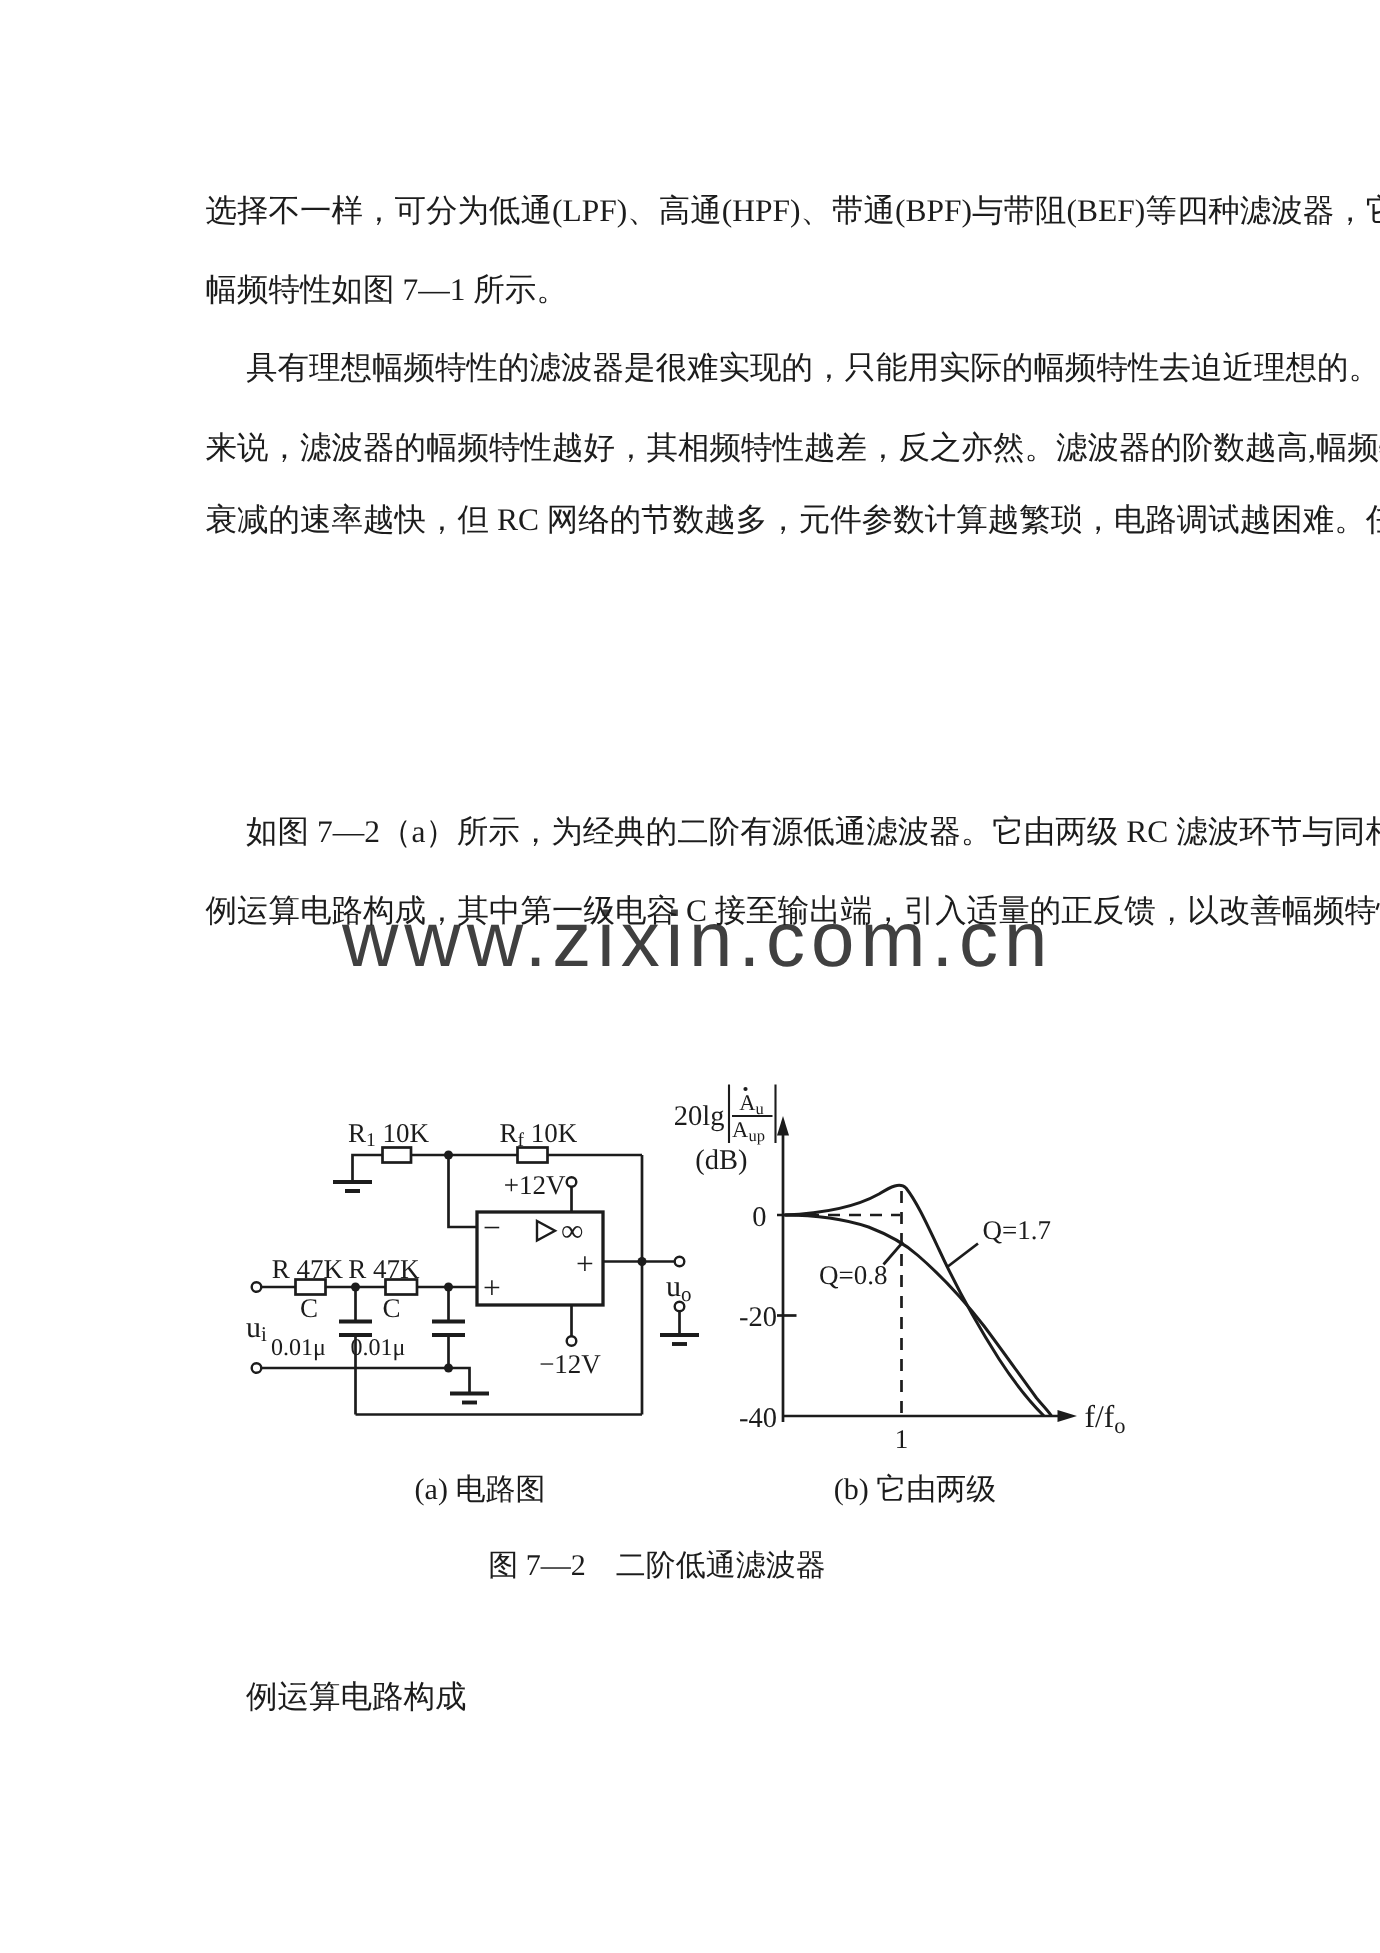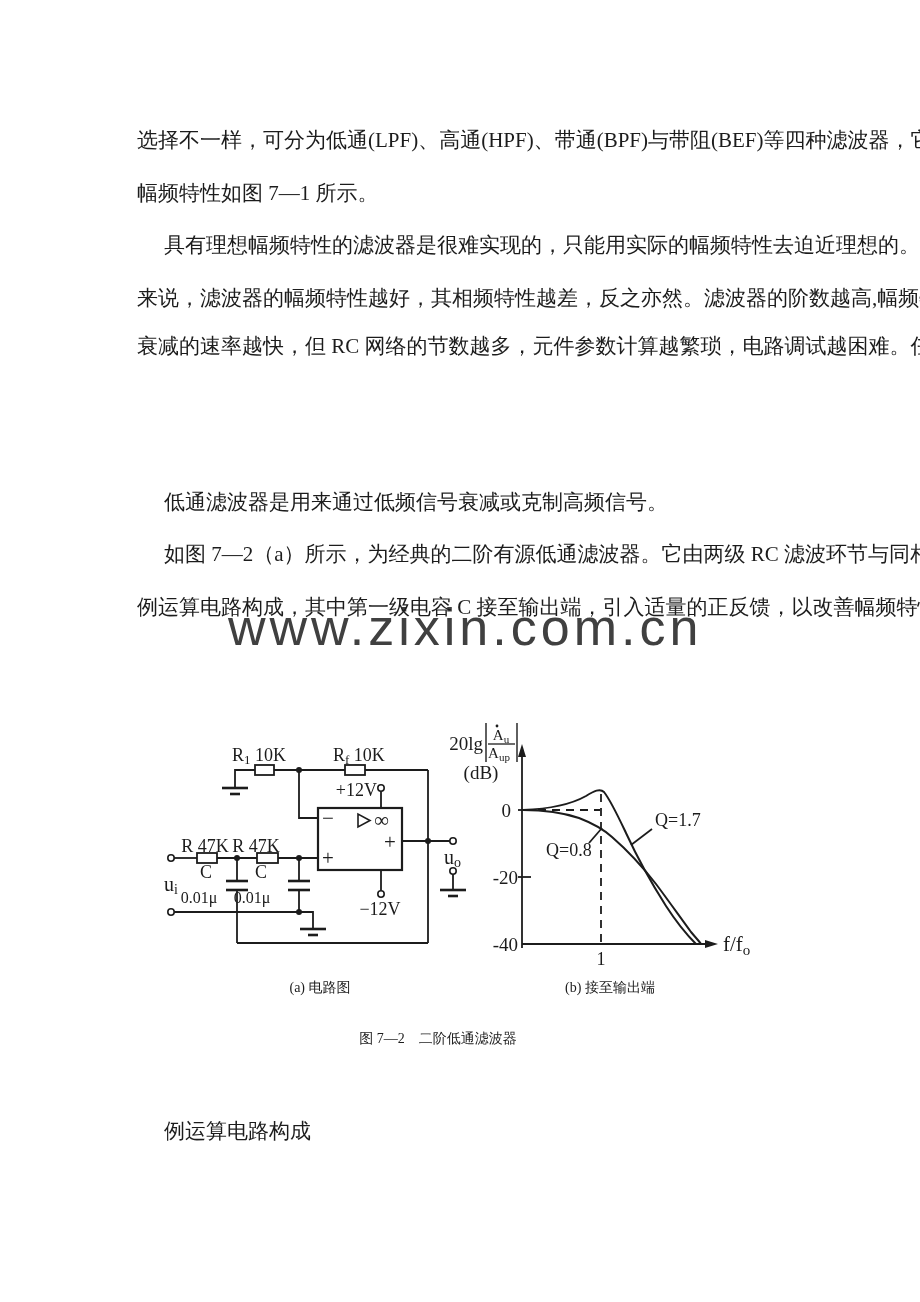--- a/index.html
+++ b/index.html
@@ -1,20 +1,20 @@
 <!DOCTYPE html>
 <html><head>
 <meta charset="utf-8">
 <style>
   html,body{margin:0;padding:0;background:#ffffff;}
   #page{position:relative;width:920px;height:1302px;background:#ffffff;overflow:hidden;
         font-family:"Liberation Serif","DejaVu Serif",serif;color:#1c1c1c;}
   .bodyline{position:absolute;white-space:nowrap;font-size:21px;height:28px;line-height:28px;
             z-index:2;letter-spacing:0px;}
-  .caption{position:absolute;white-space:nowrap;font-size:14px;z-index:2;transform:translateX(-50%);}
+  .caption{position:absolute;white-space:nowrap;font-size:20px;z-index:2;transform:translateX(-50%);}
   #watermark{position:absolute;left:228px;top:597px;font-family:Liberation Sans, sans-serif;
              font-size:52px;letter-spacing:4px;color:#404040;z-index:1;white-space:nowrap;}
   #figure-svg{position:absolute;left:150px;top:715px;z-index:2;}
   svg text{font-family:"Liberation Serif","DejaVu Serif",serif;fill:#1c1c1c;}
   .wire{stroke:#1c1c1c;stroke-width:1.8;fill:none;}
   .thick{stroke:#1c1c1c;stroke-width:2.6;fill:none;}
   .boxpart{stroke:#1c1c1c;stroke-width:1.8;fill:#ffffff;}
   .dot{fill:#1c1c1c;stroke:none;}
   .term{fill:#ffffff;stroke:#1c1c1c;stroke-width:1.6;}
   .curve{stroke:#1c1c1c;stroke-width:2;fill:none;}
@@ -28,21 +28,20 @@
 
 <div id="page">
 
   <div id="watermark">www.zixin.com.cn</div>
 
   <div class="bodyline" style="left:137px;top:126px">选择不一样，可分为低通(LPF)、高通(HPF)、带通(BPF)与带阻(BEF)等四种滤波器，它们的</div>
   <div class="bodyline" style="left:137px;top:179px">幅频特性如图 7—1 所示。</div>
   <div class="bodyline" style="left:164px;top:231px">具有理想幅频特性的滤波器是很难实现的，只能用实际的幅频特性去迫近理想的。一般</div>
   <div class="bodyline" style="left:137px;top:284px">来说，滤波器的幅频特性越好，其相频特性越差，反之亦然。滤波器的阶数越高,幅频特性</div>
   <div class="bodyline" style="left:137px;top:332px">衰减的速率越快，但 RC 网络的节数越多，元件参数计算越繁琐，电路调试越困难。任何高</div>
-  <div class="bodyline" style="left:164px;top:488px">低通滤波器是用来通过低频信号衰减或克制高频信号。</div>
   <div class="bodyline" style="left:164px;top:540px">如图 7—2（a）所示，为经典的二阶有源低通滤波器。它由两级 RC 滤波环节与同相比</div>
   <div class="bodyline" style="left:137px;top:593px">例运算电路构成，其中第一级电容 C 接至输出端，引入适量的正反馈，以改善幅频特性。</div>
 
   <svg id="figure-svg" width="640" height="265" viewBox="150 715 640 265">
 
     <g>
 
       <g>
         <polyline class="wire" points="235,787 235,770 255,770"></polyline>
         <line class="wire" x1="274" y1="770" x2="345" y2="770"></line>
@@ -154,18 +153,18 @@
         <circle class="dot" cx="497" cy="726" r="1.4"></circle>
         <text x="501" y="740" font-size="15" text-anchor="middle"><tspan>A</tspan><tspan dy="2.5" font-size="11">u</tspan></text>
         <line class="wire" x1="488" y1="744" x2="515" y2="744" style="stroke-width:1.3"></line>
         <text x="499" y="758" font-size="15" text-anchor="middle"><tspan>A</tspan><tspan dy="2.5" font-size="11">up</tspan></text>
         <text x="481" y="779" font-size="19" text-anchor="middle">(dB)</text>
       </g>
     </g>
   </svg>
 
   <div class="caption" style="left:320px;top:979px">(a) 电路图</div>
-  <div class="caption" style="left:610px;top:979px">(b) 接至输出端</div>
+  <div class="caption" style="left:610px;top:979px">(b) 它由两级</div>
   <div class="caption" style="left:438px;top:1030px">图 7—2　二阶低通滤波器</div>
 
   <div class="bodyline" style="left:164px;top:1117px">例运算电路构成</div>
 
 </div>
 
 </body></html>

